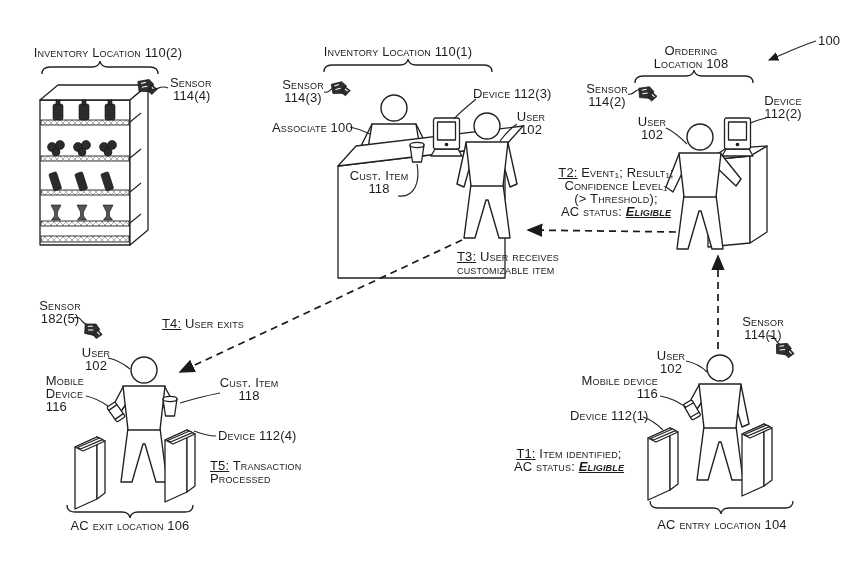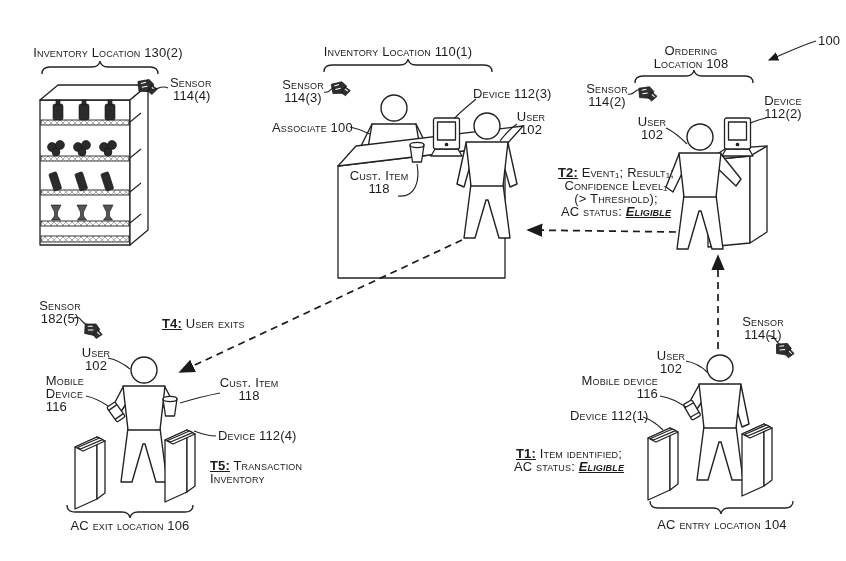--- a/index.html
+++ b/index.html
@@ -5,21 +5,21 @@
   html,body{margin:0;padding:0;background:#fff;}
   #fig{position:relative;width:846px;height:561px;background:#fff;overflow:hidden;
        font-family:"Liberation Sans","DejaVu Sans",sans-serif;}
   #art{position:absolute;left:0;top:0;}
   .lbl{position:absolute;font-size:13px;line-height:13px;color:#1c1c1c;
        font-variant:small-caps;letter-spacing:.15px;white-space:nowrap;}
   .ctr{transform:translateX(-50%);text-align:center;}
   .rt{transform:translateX(-100%);text-align:right;}
   .lbl span{display:inline;}
   .lbl .ln2{display:block;}
-  .tag{font-weight:bold;text-decoration:underline;margin-top:12px;}
+  .tag{font-weight:normal;text-decoration:underline;margin-top:12px;}
   .elig{font-style:italic;text-decoration:underline;font-weight:bold;}
   
   .fig path,.fig circle{fill:#fff;stroke:#222;stroke-width:1.4;stroke-linejoin:round;}
   .box{fill:#fff;stroke:#222;stroke-width:1.3;stroke-linejoin:round;}
   .ln{fill:none;stroke:#222;stroke-width:1.1;}
   .dash{fill:none;stroke:#1a1a1a;stroke-width:1.7;stroke-dasharray:7 5;}
   .brace{fill:none;stroke:#222;stroke-width:1.3;}
   .strip{fill:url(#xh);stroke:#222;stroke-width:.9;}
   .dark{fill:#2b2b2b;stroke:#111;stroke-width:.6;}
   .mid{fill:#555;stroke:#111;stroke-width:.6;}
@@ -207,51 +207,52 @@
   <path class="ln" d="M686,361 C696,363 702,367 707,372"></path>
   <path class="ln" d="M660,396 C672,398 678,402 686,407"></path>
   <path class="ln" d="M643,417 C652,420 658,425 663,430"></path>
 
   <path class="dash" d="M676,232 L528,230" marker-end="url(#ah)"></path>
   <path class="dash" d="M462,240 L180,372" marker-end="url(#ah)"></path>
   <path class="dash" d="M718,349 L718,256" marker-end="url(#ah)"></path>
   <path class="ln" d="M816,41 C800,46 786,53 769,60" marker-end="url(#ah)" stroke-width="1.4"></path>
 </svg>
 
-<div class="lbl ctr" style="left:108px;top:46px">Inventory Location 130(2)</div>
+<div class="lbl ctr" style="left:108px;top:46px">Inventory Location 110(2)</div>
 <div class="lbl" style="left:170px;top:76px"><span>Sensor</span><span class="ln2" style="padding-left:3px">114(4)</span></div>
 
 <div class="lbl ctr" style="left:398px;top:45px">Inventory Location 110(1)</div>
 <div class="lbl ctr" style="left:303px;top:78px"><span>Sensor</span><span class="ln2">114(3)</span></div>
 <div class="lbl" style="left:272px;top:121px">Associate 100</div>
 <div class="lbl" style="left:473px;top:87px">Device 112(3)</div>
 <div class="lbl ctr" style="left:531px;top:110px"><span>User</span><span class="ln2">102</span></div>
 <div class="lbl ctr" style="left:379px;top:169px"><span>Cust. Item</span><span class="ln2">118</span></div>
 
+<div class="lbl" style="left:457px;top:250px"><span><span class="tag">T3:</span><span> User receives</span></span><span class="ln2">customizable item</span></div>
 
 <div class="lbl ctr" style="left:691px;top:44px"><span>Ordering</span><span class="ln2">Location 108</span></div>
 <div class="lbl" style="left:818px;top:34px">100</div>
 <div class="lbl ctr" style="left:607px;top:82px"><span>Sensor</span><span class="ln2">114(2)</span></div>
 <div class="lbl ctr" style="left:652px;top:115px"><span>User</span><span class="ln2">102</span></div>
 <div class="lbl ctr" style="left:783px;top:94px"><span>Device</span><span class="ln2">112(2)</span></div>
 
 <div class="lbl ctr" style="left:616px;top:166px">
   <span><span class="tag">T2:</span><span> Event₁; Result₁;</span></span>
   <span class="ln2">Confidence Level₁</span>
   <span class="ln2">(&gt; Threshold);</span>
   <span class="ln2"><span>AC status: </span><span class="elig">Eligible</span></span>
 </div>
 
 <div class="lbl ctr" style="left:60px;top:299px"><span>Sensor</span><span class="ln2">182(5)</span></div>
 <div class="lbl" style="left:162px;top:317px"><span class="tag">T4:</span><span> User exits</span></div>
 <div class="lbl ctr" style="left:96px;top:346px"><span>User</span><span class="ln2">102</span></div>
 <div class="lbl rt" style="left:84px;top:374px;text-align:left"><span>Mobile</span><span class="ln2">Device</span><span class="ln2">116</span></div>
 <div class="lbl ctr" style="left:249px;top:376px"><span>Cust. Item</span><span class="ln2">118</span></div>
 <div class="lbl" style="left:218px;top:429px">Device 112(4)</div>
-<div class="lbl" style="left:210px;top:459px"><span><span class="tag">T5:</span><span> Transaction</span></span><span class="ln2">Inventory</span></div>
+<div class="lbl" style="left:210px;top:459px"><span><span class="tag">T5:</span><span> Transaction</span></span><span class="ln2">Processed</span></div>
 <div class="lbl ctr" style="left:130px;top:519px">AC exit location 106</div>
 
 <div class="lbl ctr" style="left:763px;top:315px"><span>Sensor</span><span class="ln2">114(1)</span></div>
 <div class="lbl ctr" style="left:671px;top:349px"><span>User</span><span class="ln2">102</span></div>
 <div class="lbl rt" style="left:658px;top:374px;"><span>Mobile device</span><span class="ln2">116</span></div>
 <div class="lbl" style="left:570px;top:409px">Device 112(1)</div>
 <div class="lbl ctr" style="left:569px;top:447px">
   <span><span class="tag">T1:</span><span> Item identified;</span></span>
   <span class="ln2"><span>AC status: </span><span class="elig">Eligible</span></span>
 </div>

